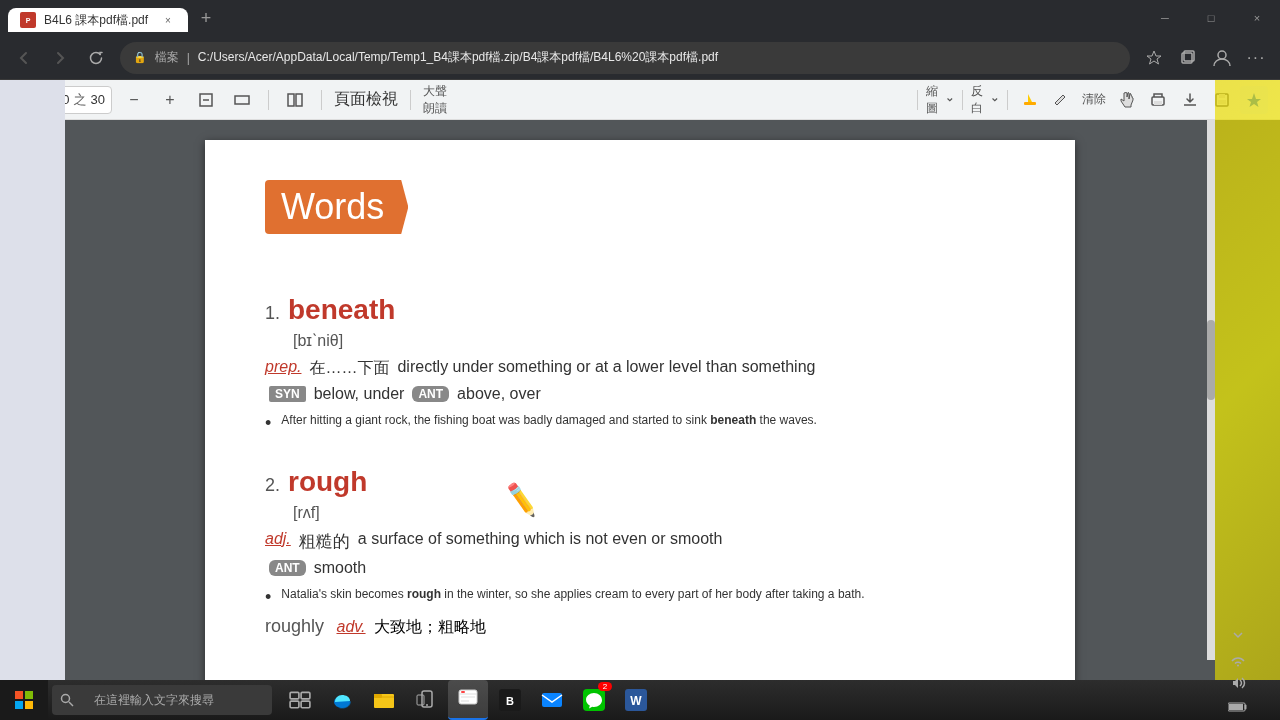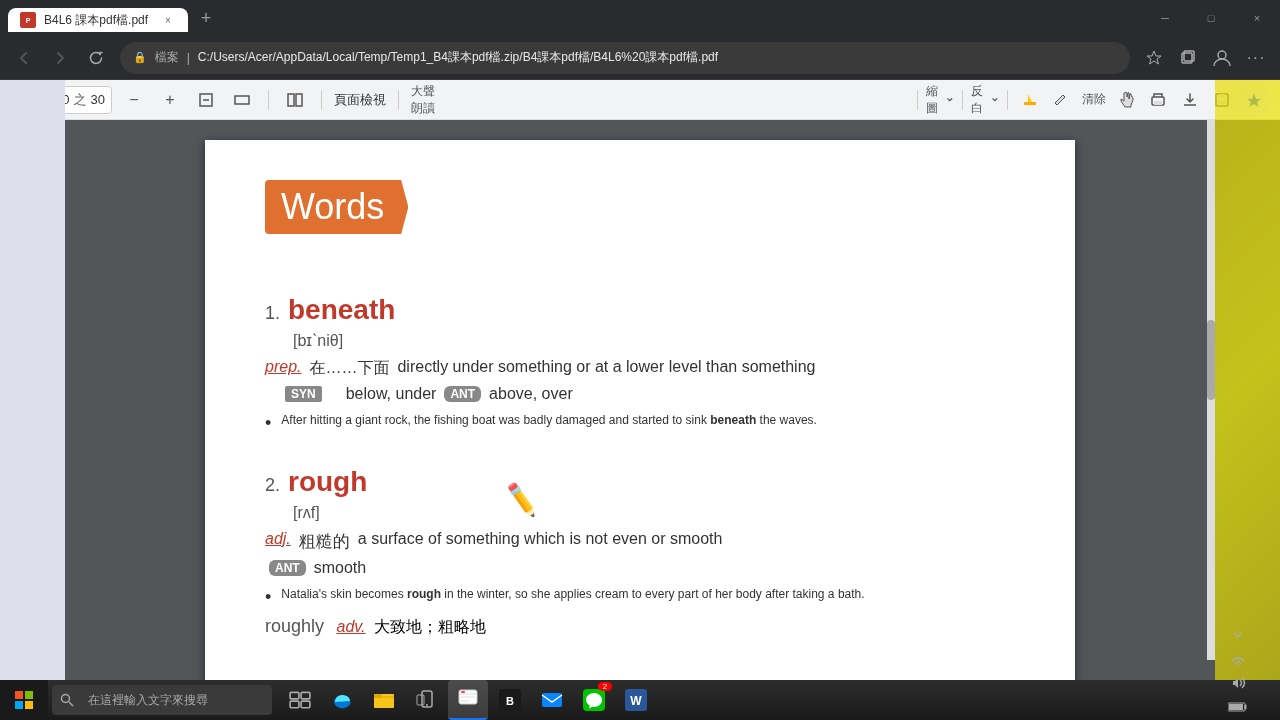--- a/index.html
+++ b/index.html
@@ -11,21 +11,21 @@
       background: #1a1a2e; display: flex; align-items: center; z-index: 100;
       background: linear-gradient(to bottom, #2d2d2d, #1a1a1a);
     }
     .taskbar-start {
       width: 48px; height: 40px; display: flex; align-items: center; justify-content: center;
       background: #1a1a1a;
     }
     .taskbar-start svg { width: 20px; height: 20px; }
     .taskbar-search {
       display: flex; align-items: center; background: #3a3a3a; border-radius: 4px;
-      margin: 0 4px; padding: 0 8px; height: 30px; width: 220px; gap: 14px;
+      margin: 0 4px; padding: 0 8px; height: 30px; width: 220px; gap: 20px;
     }
     .taskbar-search span { color: #aaa; font-size: 12px; }
     .taskbar-icons { display: flex; align-items: center; gap: 2px; margin-left: 4px; }
     .taskbar-icon {
       width: 40px; height: 40px; display: flex; align-items: center; justify-content: center;
       cursor: pointer; border-radius: 4px;
     }
     .taskbar-icon svg { width: 22px; height: 22px; }
     .taskbar-tray {
       margin-left: auto; display: flex; align-items: center; gap: 4px; padding-right: 8px; flex-direction: column;
@@ -116,21 +116,21 @@
     .word-entry { margin-bottom: 32px; }
     .word-number { color: #555; font-size: 18px; display: inline; margin-right: 4px; }
     .word-headword { color: #c0392b; font-size: 28px; font-weight: bold; margin-bottom: 2px; }
     .word-pronunciation { color: #555; font-size: 16px; margin-bottom: 8px; margin-left: 28px; }
     .word-def-line { display: flex; align-items: flex-start; gap: 8px; margin-bottom: 6px; flex-wrap: wrap; }
     .pos { color: #c0392b; font-style: italic; font-size: 16px; text-decoration: underline; }
     .chinese-def { color: #333; font-size: 17px; }
     .eng-def { color: #333; font-size: 16px; }
     .syn-badge {
       background: #888; color: #fff; font-size: 12px; font-weight: bold;
-      padding: 1px 6px; border-radius: 2px; margin: 0 20px;
+      padding: 1px 6px; border-radius: 2px; margin: 0 4px;
     }
     .ant-badge {
       background: #888; color: #fff; font-size: 12px; font-weight: bold;
       padding: 1px 6px; border-radius: 6px; margin: 0 4px;
     }
     .example { display: flex; align-items: flex-start; gap: 10px; margin: 8px 0 8px 0; }
     .bullet { font-size: 18px; color: #333; margin-top: 2px; }
     .example-text { font-size: 12px; color: #333; line-height: 1.6; }
     .example-text strong { font-weight: bold; }
 
@@ -244,21 +244,21 @@
     </div>
     <div class="tool-sep"></div>
     <div class="tool-btn">
       <svg width="16" height="16" viewBox="0 0 16 16">
           <rect x="1" y="2" width="6" height="12" stroke="#555" stroke-width="1.5" fill="none"></rect>
           <rect x="9" y="2" width="6" height="12" stroke="#555" stroke-width="1.5" fill="none"></rect>
         </svg>
     </div>
     <div class="tool-sep"></div>
     <div class="tool-group">
-      <span style="font-size:13px;color:#333;">頁面檢視</span>
+      <span style="font-size:16px;color:#333;">頁面檢視</span>
     </div>
     <div class="tool-sep"></div>
     <div class="tool-btn">
       <span style="font-size:12px;">大聲朗讀</span>
     </div>
     <div class="toolbar-right">
       <div class="tool-sep"></div>
       <div class="tool-btn">
         <span style="font-size:12px;">縮圖</span>
         <svg width="10" height="10" viewBox="0 0 10 10" style="margin-left:2px">

